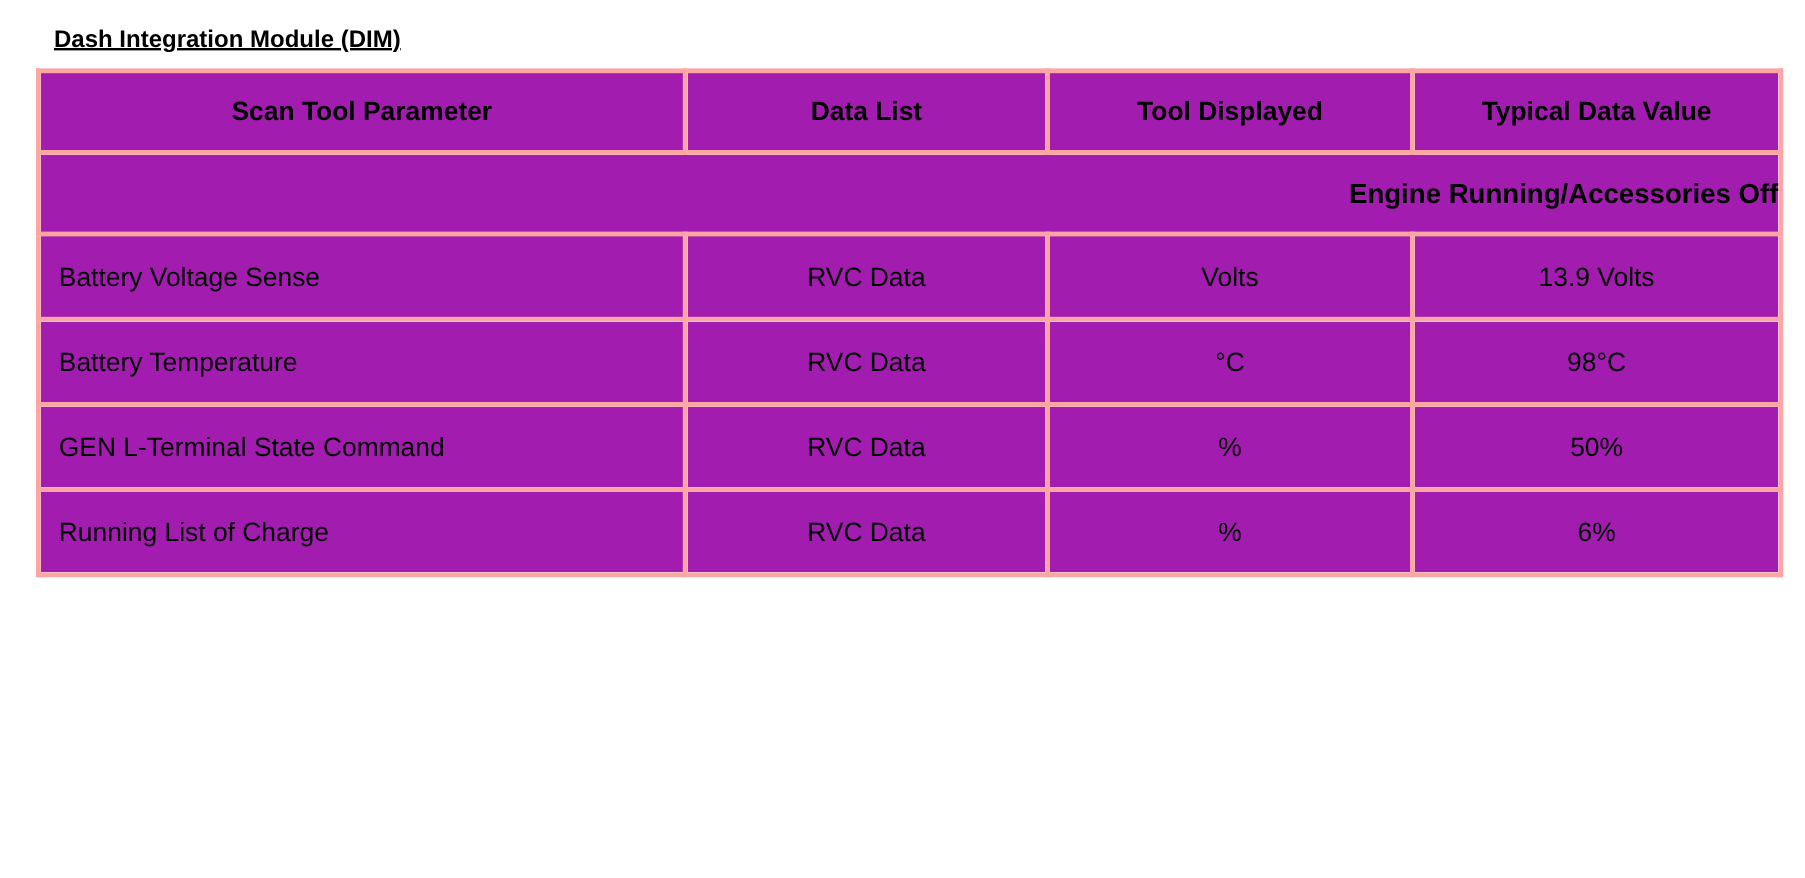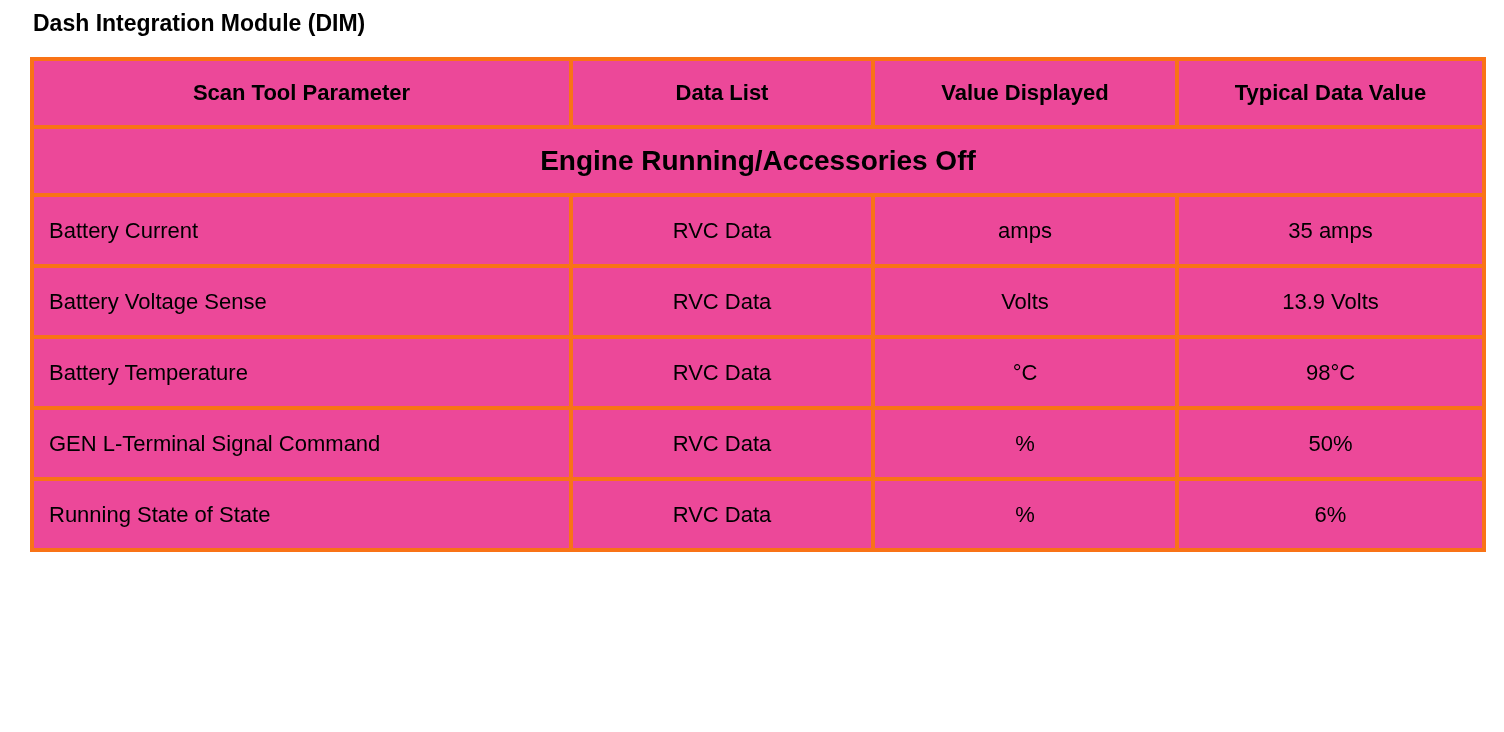--- a/index.html
+++ b/index.html
@@ -14,56 +14,57 @@
     background: #ffffff;
     font-family: "Liberation Sans", sans-serif;
     color: #000000;
     box-sizing: border-box;
     overflow: hidden;
   }
   .title {
     position: absolute;
     left: 33px;
     top: 10px;
-    margin: 0;
-    font-size: 23px;
+    margin: 12px;
+    font-size: 20px;
     font-weight: bold;
     letter-spacing: 0px;
+    text-decoration: underline;
   }
   table.dim-table {
     position: absolute;
     left: 30px;
     top: 57px;
     width: 1436px;
     border-collapse: collapse;
     table-layout: fixed;
   }
   table.dim-table th,
   table.dim-table td {
-    border: 4px solid #f97316;
-    background: #ec4899;
+    border: 4px solid #fca5a5;
+    background: #a21caf;
     font-size: 22px;
     padding: 0;
     overflow: hidden;
   }
   table.dim-table th {
     font-weight: bold;
     text-align: center;
     height: 64px;
   }
   .col-param { width: 535px; }
   .col-list  { width: 298px; }
   .col-units { width: 300px; }
   .col-value { width: 303px; }
 
   tr.section-row td {
     font-weight: bold;
-    text-align: center;
+    text-align: right;
     height: 64px;
-    font-size: 28px;
+    font-size: 23px;
   }
   tr.data-row {
     height: 71px;
   }
   tr.data-row td {
     font-weight: normal;
     text-align: center;
   }
   tr.data-row td.cell-param {
     text-align: left;
@@ -75,55 +76,49 @@
 
 <div class="page">
 
   <h1 class="title">Dash Integration Module (DIM)</h1>
 
   <table class="dim-table">
     <thead>
       <tr>
         <th class="col-param">Scan Tool Parameter</th>
         <th class="col-list">Data List</th>
-        <th class="col-units">Value Displayed</th>
+        <th class="col-units">Tool Displayed</th>
         <th class="col-value">Typical Data Value</th>
       </tr>
     </thead>
     <tbody id="table-body">
       <tr class="section-row">
         <td colspan="4">Engine Running/Accessories Off</td>
       </tr>
 
-    <tr class="data-row">
-          <td class="cell-param">Battery Current</td>
-          <td class="cell-list">RVC Data</td>
-          <td class="cell-units">amps</td>
-          <td class="cell-value">35 amps</td>
-        </tr>
         <tr class="data-row">
           <td class="cell-param">Battery Voltage Sense</td>
           <td class="cell-list">RVC Data</td>
           <td class="cell-units">Volts</td>
           <td class="cell-value">13.9 Volts</td>
         </tr>
         <tr class="data-row">
           <td class="cell-param">Battery Temperature</td>
           <td class="cell-list">RVC Data</td>
           <td class="cell-units">°C</td>
           <td class="cell-value">98°C</td>
         </tr>
         <tr class="data-row">
-          <td class="cell-param">GEN L-Terminal Signal Command</td>
+          <td class="cell-param">GEN L-Terminal State Command</td>
           <td class="cell-list">RVC Data</td>
           <td class="cell-units">%</td>
           <td class="cell-value">50%</td>
         </tr>
         <tr class="data-row">
-          <td class="cell-param">Running State of State</td>
+          <td class="cell-param">Running List of Charge</td>
           <td class="cell-list">RVC Data</td>
           <td class="cell-units">%</td>
           <td class="cell-value">6%</td>
         </tr>
       </tbody>
   </table>
 
 </div>
 
 </body></html>

